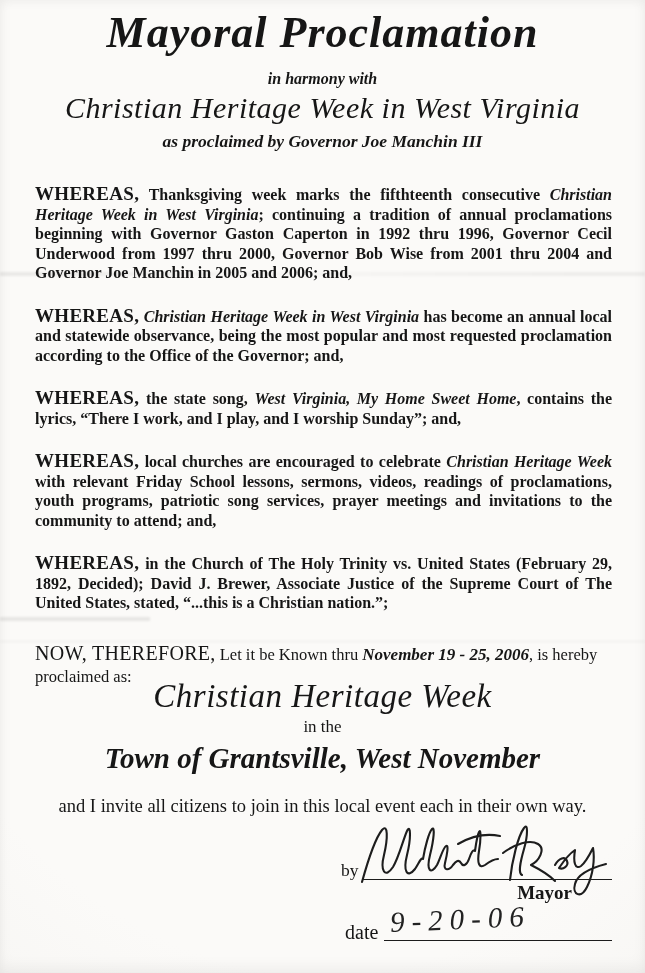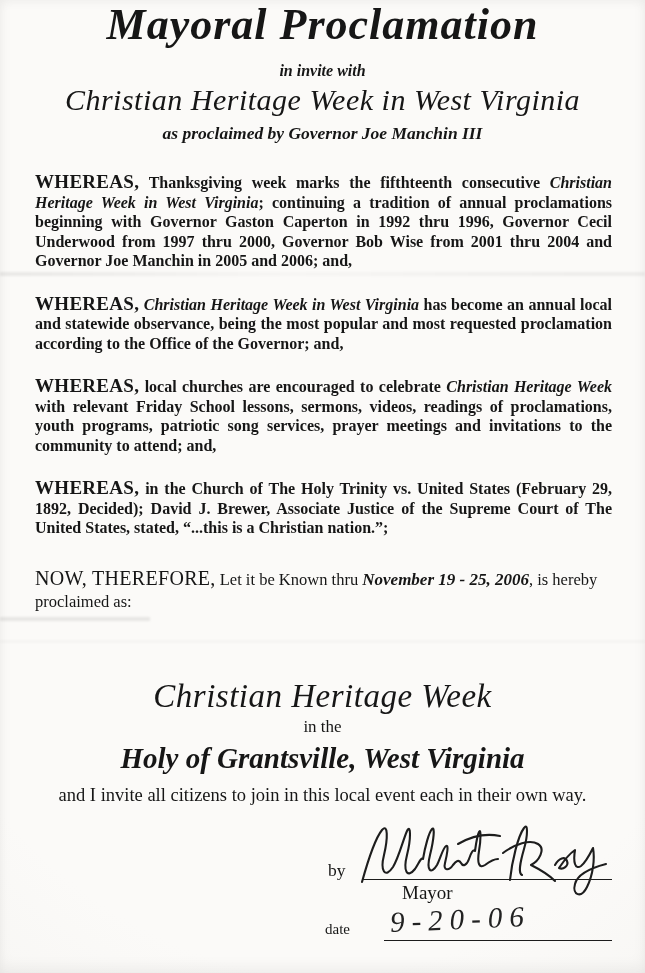--- a/index.html
+++ b/index.html
@@ -14,83 +14,84 @@
     overflow:hidden;
     box-shadow:inset 0 -6px 14px rgba(0,0,0,0.05), inset 0 4px 8px rgba(0,0,0,0.03);
   }
   
   .crease{position:absolute;pointer-events:none;filter:blur(1px);}
   .crease-1{top:272px;left:0;width:645px;height:4px;
     background:linear-gradient(90deg,rgba(0,0,0,.07),rgba(0,0,0,.015) 45%,rgba(0,0,0,.05) 90%);}
   .crease-2{top:617px;left:0;width:150px;height:4px;background:rgba(0,0,0,.08);}
   .crease-3{top:640px;left:0;width:645px;height:3px;background:rgba(0,0,0,.025);}
 
-  header{position:absolute;top:0;left:0;width:645px;text-align:center;}
+  header{position:absolute;top:0;left:0;width:645px;text-align:center;padding-top:8px;}
   .doc-title{
     margin:0;font-style:italic;font-weight:600;font-size:44px;line-height:1.12;
     letter-spacing:1px;
   }
   .tagline{font-style:italic;font-weight:bold;font-size:16px;margin-top:13px;}
   .script-title{font-style:italic;font-weight:500;font-size:30px;margin-top:3px;letter-spacing:.5px;}
   .subtitle{font-style:italic;font-weight:bold;font-size:17.5px;margin-top:6px;}
 
   .body-text{position:absolute;top:172px;left:35px;width:577px;}
   .body-text p{
-    margin:0 0 23px 0;font-weight:bold;font-size:16px;line-height:19.5px;
+    margin:12px 0 23px 0;font-weight:bold;font-size:16px;line-height:19.5px;
     text-align:justify;
   }
   .seg-bc{font-size:19px;letter-spacing:.3px;}
   .seg-bi{font-style:italic;font-weight:bold;}
   .seg-r{font-weight:normal;font-size:16.5px;}
   p.therefore{margin-top:29px;text-align:left;font-weight:normal;font-size:17px;line-height:22px;}
   p.therefore .seg-bc{font-size:20px;}
 
   .proclaimed{position:absolute;top:678px;left:0;width:645px;text-align:center;}
   .script-large{font-style:italic;font-weight:500;font-size:33px;letter-spacing:.5px;}
   .in-the{font-size:17px;margin-top:2px;}
   .town{font-style:italic;font-weight:bold;font-size:29px;margin-top:5px;}
-  .invite{font-size:18.5px;margin-top:10px;text-align:center;}
+  .invite{font-size:18.5px;margin-top:21px;text-align:center;}
 
-  .sig-by{position:absolute;left:328px;top:860px;font-size:17.5px;}
+  .sig-by{position:absolute;left:341px;top:860px;font-size:17.5px;}
   .sig-svg{position:absolute;left:358px;top:818px;}
   .sig-line{position:absolute;left:362px;top:879px;width:250px;border-bottom:1.6px solid #1c1c1c;}
-  .sig-mayor{position:absolute;left:402px;top:882px;width:170px;text-align:left;
-    font-weight:normal;font-size:19px;}
-  .date-label{position:absolute;left:325px;top:921px;font-size:15px;}
+  .sig-mayor{position:absolute;left:402px;top:882px;width:170px;text-align:right;
+    font-weight:bold;font-size:19px;}
+  .date-label{position:absolute;left:345px;top:921px;font-size:20px;}
   .date-hand{position:absolute;left:390px;top:903px;font-style:italic;font-size:29px;
     letter-spacing:7px;transform:rotate(-2.5deg);color:#222;}
   .date-line{position:absolute;left:384px;top:940px;width:228px;border-bottom:1.6px solid #1c1c1c;}
 </style>
 </head>
 <body>
 
 <div class="paper">
   <div class="crease crease-1"></div>
   <div class="crease crease-2"></div>
   <div class="crease crease-3"></div>
 
   <header>
     <h1 class="doc-title">Mayoral Proclamation</h1>
-    <div class="tagline">in invite with</div>
+    <div class="tagline">in harmony with</div>
     <div class="script-title">Christian Heritage Week in West Virginia</div>
     <div class="subtitle">as proclaimed by Governor Joe Manchin III</div>
   </header>
 
   <main class="body-text" id="whereas-container">
       <p><span class="seg-bc">WHEREAS,</span><span class="seg-b"> Thanksgiving week marks the fifthteenth consecutive </span><span class="seg-bi">Christian Heritage Week in West Virginia</span><span class="seg-b">; continuing a tradition of annual proclamations beginning with Governor Gaston Caperton in 1992 thru 1996, Governor Cecil Underwood from 1997 thru 2000, Governor Bob Wise from 2001 thru 2004 and Governor Joe Manchin in 2005 and 2006; and,</span></p>
       <p><span class="seg-bc">WHEREAS,</span><span class="seg-b"> </span><span class="seg-bi">Christian Heritage Week in West Virginia</span><span class="seg-b"> has become an annual local and statewide observance, being the most popular and most requested proclamation according to the Office of the Governor; and,</span></p>
+      <p><span class="seg-bc">WHEREAS,</span><span class="seg-b"> the state song, </span><span class="seg-bi">West Virginia, My Home Sweet Home</span><span class="seg-b">, contains the lyrics, “There I work, and I play, and I worship Sunday”; and,</span></p>
       <p><span class="seg-bc">WHEREAS,</span><span class="seg-b"> local churches are encouraged to celebrate </span><span class="seg-bi">Christian Heritage Week</span><span class="seg-b"> with relevant Friday School lessons, sermons, videos, readings of proclamations, youth programs, patriotic song services, prayer meetings and invitations to the community to attend; and,</span></p>
       <p><span class="seg-bc">WHEREAS,</span><span class="seg-b"> in the Church of The Holy Trinity vs. United States (February 29, 1892, Decided); David J. Brewer, Associate Justice of the Supreme Court of The United States, stated, “...this is a Christian nation.”;</span></p>
       <p class="therefore"><span class="seg-bc">NOW, THEREFORE,</span><span class="seg-r"> Let it be Known thru </span><span class="seg-bi">November 19 - 25, 2006</span><span class="seg-r">, is hereby proclaimed as:</span></p>
     </main>
 
   <section class="proclaimed">
     <div class="script-large">Christian Heritage Week</div>
     <div class="in-the">in the</div>
-    <div class="town">Holy of Grantsville, West Virginia</div>
+    <div class="town">Town of Grantsville, West November</div>
     <div class="invite">and I invite all citizens to join in this local event each in their own way.</div>
   </section>
 
   <span class="sig-by">by</span>
   <svg class="sig-svg" width="252" height="86" viewBox="0 0 252 86">
     <g fill="none" stroke="#1d1d1d" stroke-width="2.1" stroke-linecap="round" stroke-linejoin="round">
       <path d="M4,64 C9,46 16,22 24,12 C30,5 30,20 26,37 C22,53 27,61 35,49 C41,39 45,22 49,13 C53,5 53,21 49,37 C45,53 49,61 57,51 C61,45 63,39 65,41 C67,29 71,14 74,11 C77,8 76,21 72,37 C68,53 73,57 79,47 C82,41 85,30 88,28 C91,26 89,37 87,45 C85,53 91,53 95,47 C98,43 101,41 103,45 C105,49 109,47 111,41 C113,35 115,31 117,33 C118,26 119,18 121,14 C123,10 123,21 121,33 C119,45 121,51 127,47 C131,44 136,41 140,41"></path>
       <path d="M100,26 C112,19 127,15 142,18"></path>
       <path d="M152,62 C154,43 160,18 166,10 C170,4 170,17 166,31 C162,45 160,55 164,57"></path>
       <path d="M145,35 C157,26 172,21 180,26 C188,31 181,43 173,47 C181,51 191,57 197,63"></path>

